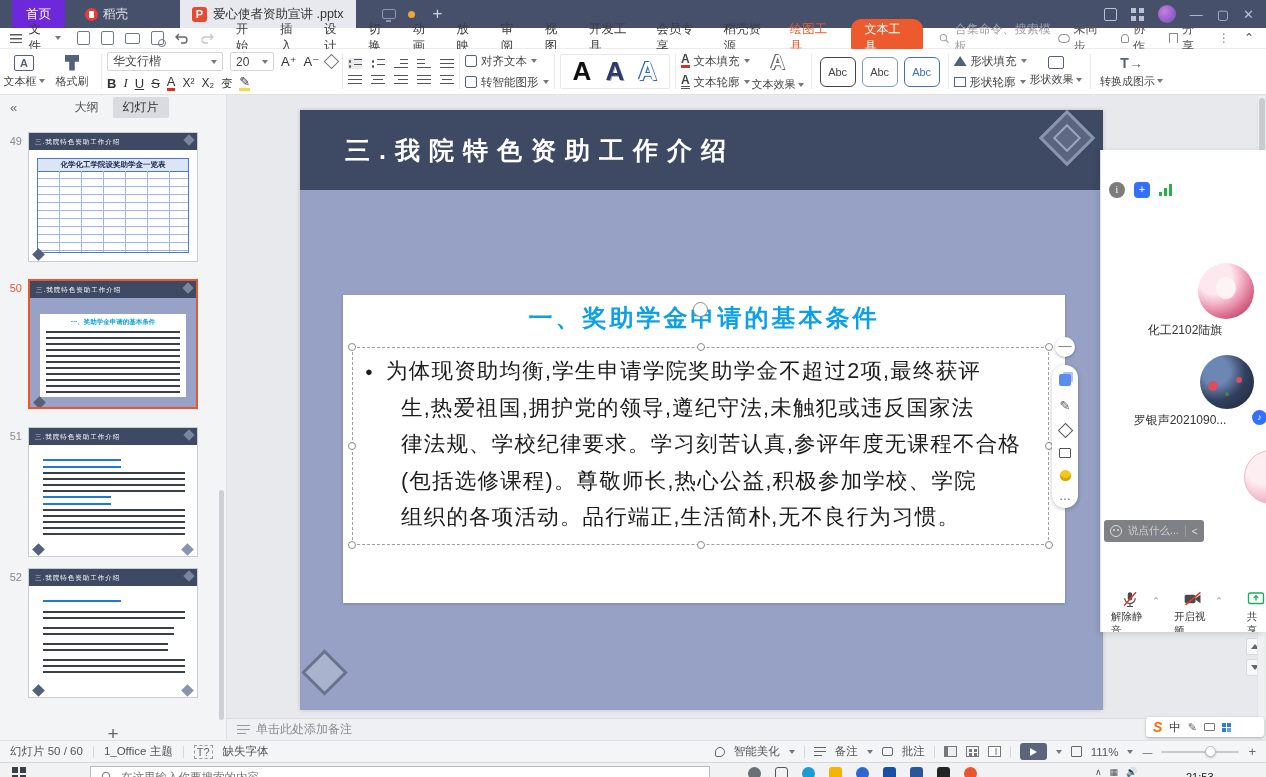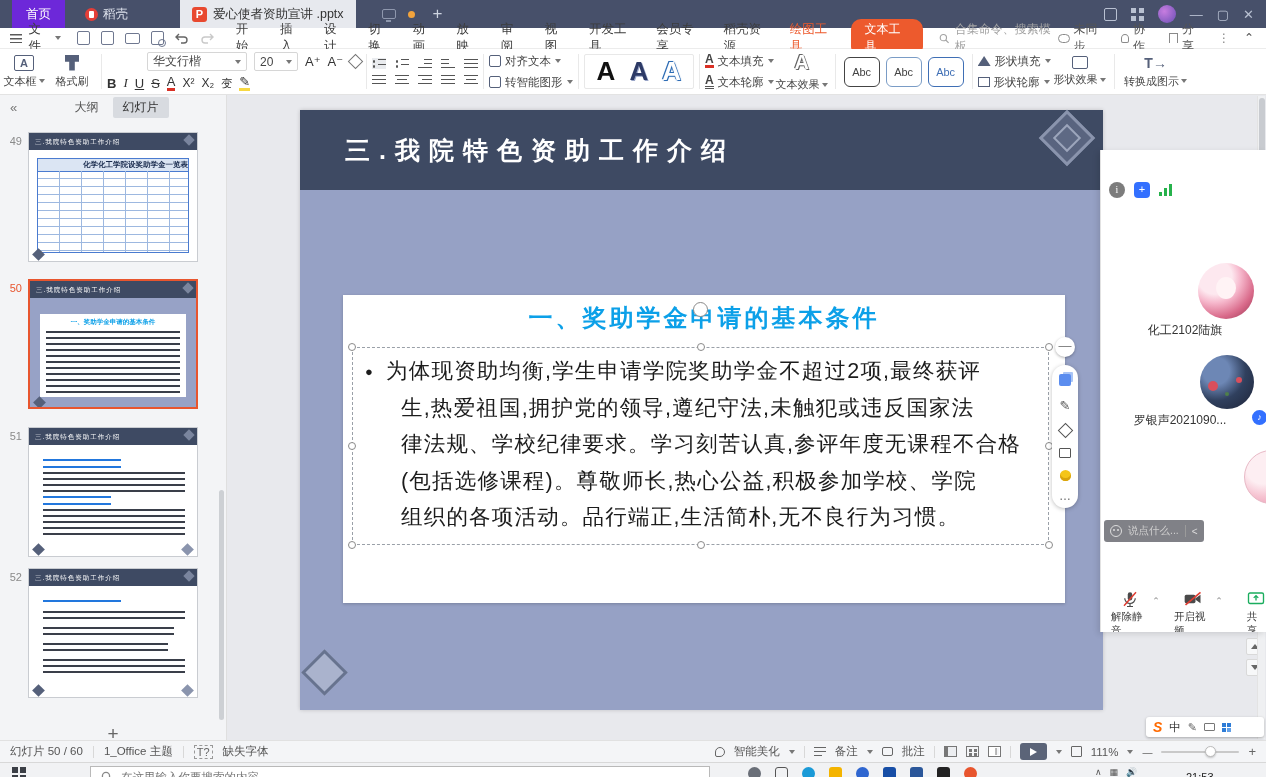--- a/index.html
+++ b/index.html
@@ -53,21 +53,21 @@
   
   .toolbar { position:absolute; top:49px; left:0; right:0; height:46px; background:#fff; border-bottom:1px solid #e3e3e3; display:flex; align-items:stretch; font-size:11.5px; color:#444; }
   .vsep { width:1px; background:#e9e9e9; margin:5px 5px; }
   .bigbtn { width:48px; display:flex; flex-direction:column; align-items:center; justify-content:center; gap:3px; }
   .bigbtn .lbl { display:flex; align-items:center; gap:2px; white-space:nowrap; font-size:11px;}
   .tb-a-box { width:20px; height:16px; border:1.4px solid #55607a; border-radius:2px; font-size:11px; line-height:14px; text-align:center; color:#55607a; font-weight:bold;}
   .brush { width:14px; height:16px; background:#55607a; clip-path:polygon(0 0,100% 0,100% 45%,70% 45%,70% 100%,30% 100%,30% 45%,0 45%); }
   .fontcol { display:flex; flex-direction:column; justify-content:center; gap:4px; }
   .frow { display:flex; align-items:center; gap:7px; }
   .combo { border:1px solid #d6d6d6; border-radius:2px; height:19px; display:flex; align-items:center; justify-content:space-between; padding:0 5px; font-size:12px; background:#fff;}
-  .combo.font { width:100px;margin-left:40px; } .combo.size { width:44px; }
+  .combo.font { width:116px; } .combo.size { width:44px; }
   .fmt { font-size:13px; color:#333; }
   .fmt.b{font-weight:bold;} .fmt.i{font-style:italic; font-family:"Liberation Serif",serif;} .fmt.u{text-decoration:underline;} .fmt.s{text-decoration:line-through;}
   .fmt.colorA{ border-bottom:3px solid #d93025; line-height:12px; }
   .fmt.hl{ border-bottom:3px solid #f7d842; line-height:12px;}
   .sup{font-size:12px;} .sub{font-size:12px;}
   .parcol { display:flex; flex-direction:column; justify-content:center; gap:5px; }
   .prow { display:flex; align-items:center; gap:9px; }
   .li { width:14px; height:11px; }
   .li.bullets { background: radial-gradient(circle, #555 1px, transparent 1.4px) 0 1px/4px 5px no-repeat, radial-gradient(circle,#555 1px,transparent 1.4px) 0 6px/4px 5px no-repeat, linear-gradient(#555,#555) 6px 1px/8px 1.4px no-repeat, linear-gradient(#555,#555) 6px 6px/8px 1.4px no-repeat; padding:2px; background-color:#e9ebee;}
   .li.lines3 { background: linear-gradient(#555,#555) 0 1px/14px 1.4px no-repeat, linear-gradient(#555,#555) 0 5px/14px 1.4px no-repeat, linear-gradient(#555,#555) 0 9px/14px 1.4px no-repeat; }
@@ -99,21 +99,21 @@
   .sb-tab.active { background:#d8dbe0; border-radius:2px; padding:2px 10px; color:#333; }
   .thumb-num { position:absolute; left:4px; width:18px; text-align:right; font-size:11px; color:#8a8a8a; }
   .thumb-num.sel { color:#e8552e; }
   .thumb { position:absolute; left:28px; width:170px; height:130px; background:#fff; border:1px solid #c9ccd1; overflow:hidden; }
   .thumb.sel { border:2px solid #e8552e; }
   .th-head { height:17px; background:#3e4a63; color:#fff; font-size:6.5px; line-height:17px; padding-left:6px; letter-spacing:1px; position:relative; white-space:nowrap;}
   .th-dia { position:absolute; right:4px; top:3px; width:8px; height:8px; background:#8a94ad; transform:rotate(45deg); opacity:.8;}
   .th-body { position:relative; height:113px; background:#fff; }
   .th-body.peri { background:#97a2c6; }
   .mini-table { position:absolute; left:8px; right:8px; top:8px; bottom:10px; border:1px solid #4a7bd0; }
-  .mt-title { font-size:7.5px; font-weight:bold; text-align:right; color:#1c2e50; background:#dbe5f3; border-bottom:1px solid #4a7bd0; padding:1px 0; white-space:nowrap; overflow:hidden;}
+  .mt-title { font-size:7.5px; font-weight:bold; text-align:center; color:#1c2e50; background:#dbe5f3; border-bottom:1px solid #4a7bd0; padding:1px 0; white-space:nowrap; overflow:hidden;}
   .mt-grid { position:absolute; top:12px; bottom:0; left:0; right:0;
      background:
       repeating-linear-gradient(to bottom, transparent 0 7px, #9db8e0 7px 8px),
       repeating-linear-gradient(to right, transparent 0 21px, #9db8e0 21px 22px); }
   .whitebox-mini { position:absolute; left:10px; right:10px; top:16px; bottom:14px; background:#fff; padding:4px 6px; }
   .wm-title { font-size:6.5px; color:#0ca0e8; font-weight:bold; text-align:center; white-space:nowrap; overflow:hidden; }
   .bars { margin-top:4px; height:26px; background:repeating-linear-gradient(to bottom, #3a3f4a 0 1.6px, transparent 1.6px 6px); }
   .bars.blue { background:repeating-linear-gradient(to bottom, #2277dd 0 2px, transparent 2px 7px); height:9px; width:55%; }
   .th-dia-bl { position:absolute; left:5px; bottom:4px; width:9px; height:9px; background:#55607a; transform:rotate(45deg); }
   .th-dia-br { position:absolute; right:5px; bottom:4px; width:9px; height:9px; background:#8a94ad; transform:rotate(45deg); }
@@ -569,20 +569,24 @@
       <span class="pi-frame"></span>
       <span class="pi-bulb"></span>
       <span class="pi-more">…</span>
     </div>
   </div>
 
   <div class="vscroll">
       <div class="vthumb"></div>
     </div>
 
+  <div class="notesbar">
+    <span class="notes-ic"></span>
+    <span>单击此处添加备注</span>
+  </div>
 
   <div class="statusbar">
     <div class="st-left">
       <span>幻灯片 50 / 60</span>
       <span class="st-sep"></span>
       <span>1_Office 主题</span>
       <span class="st-sep"></span>
       <span class="tq">T?</span>
       <span>缺失字体</span>
     </div>

